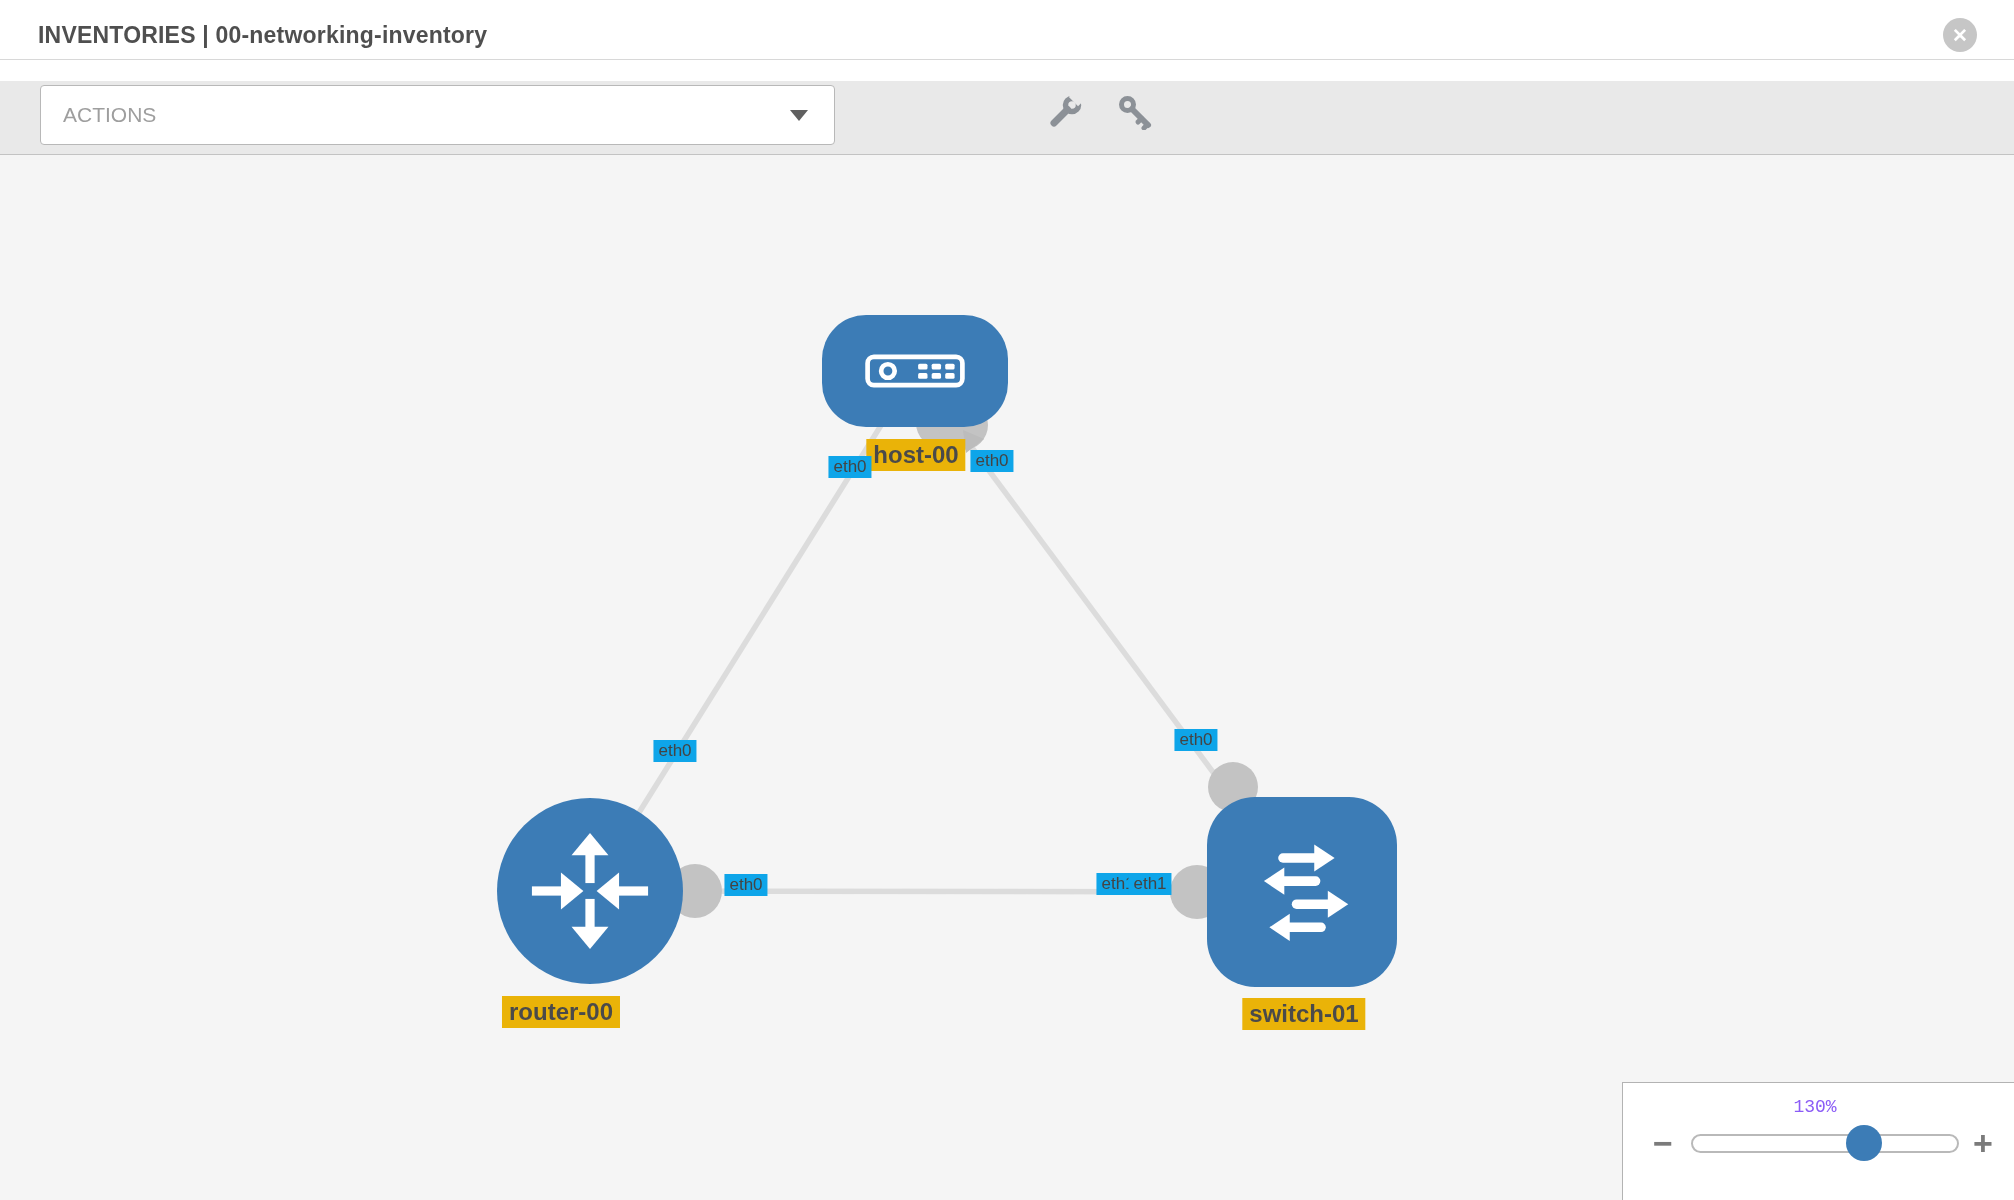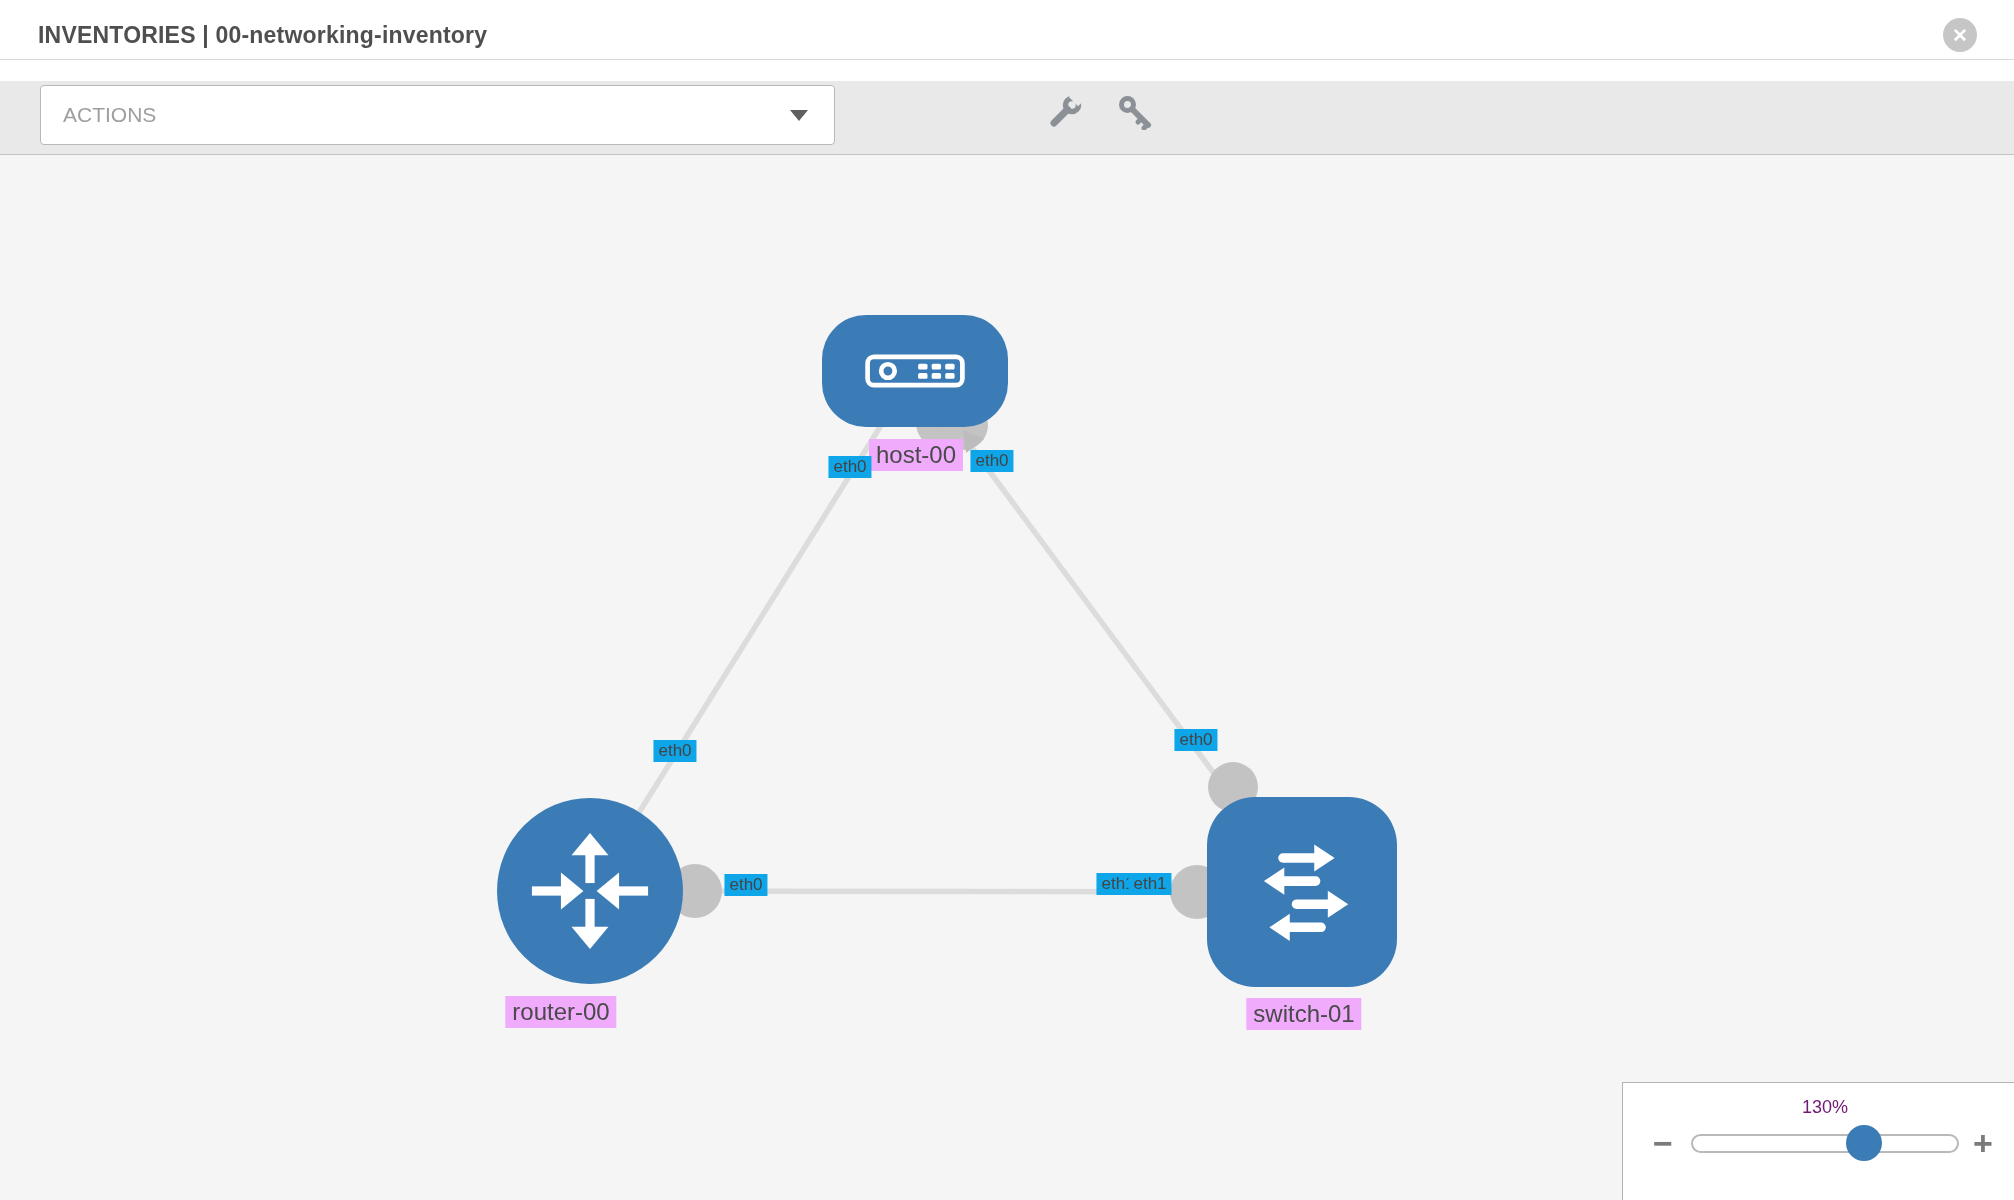--- a/index.html
+++ b/index.html
@@ -23,26 +23,26 @@
 
   
   .canvas { position:absolute; left:0; top:155px; width:2014px; height:1045px; background:#f5f5f5; overflow:hidden; }
   .links-svg { position:absolute; left:0; top:0; width:2014px; height:1045px; }
 
   .node { position:absolute; background:#3c7cb6; display:flex; align-items:center; justify-content:center; cursor:pointer; }
   .node-host { left:822px; top:160px; width:186px; height:112px; border-radius:44px; }
   .node-router { left:497px; top:643px; width:186px; height:186px; border-radius:50%; }
   .node-switch { left:1207px; top:642px; width:190px; height:190px; border-radius:48px; }
 
-  .node-label { position:absolute; transform:translate(-50%,-50%); background:#f0abfc; color:#4a4a4a; font-size:24px; padding:2px 7px; white-space:nowrap; }
+  .node-label { position:absolute; transform:translate(-50%,-50%); background:#eab308; color:#4a4a4a; font-size:24px; padding:2px 7px; white-space:nowrap;font-weight:bold; }
   .if-label { position:absolute; transform:translate(-50%,-50%); background:#0ea5e9; color:#444444; font-size:17px; padding:1px 5px; white-space:nowrap; }
 
   
   .zoom-panel { position:absolute; left:1622px; top:927px; width:393px; height:119px; background:#ffffff; border:1px solid #b3b3b3; }
-  .zoom-level { position:absolute; left:202px; top:24px; transform:translate(-50%,-50%); font-size:18px; color:#701a75; }
+  .zoom-level { position:absolute; left:192px; top:24px; transform:translate(-50%,-50%); font-size:18px; color:#8b5cf6;font-family:Liberation Mono, monospace; }
   .zoom-minus, .zoom-plus { position:absolute; transform:translate(-50%,-50%); color:#7b7b7b; font-weight:bold; cursor:pointer; line-height:1; }
   .zoom-minus { left:40px; top:60px; font-size:34px; }
   .zoom-plus { left:360px; top:60px; font-size:34px; }
   .zoom-track { position:absolute; left:68px; top:51px; width:268px; height:19px; background:#ffffff; border:2px solid #b9b9b9; border-radius:10px; cursor:pointer; }
   .zoom-thumb { position:absolute; left:223px; top:42px; width:36px; height:36px; border-radius:50%; background:#3c7cb6; cursor:grab; }
 </style>
 </head>
 <body>
 
 <div class="header">

